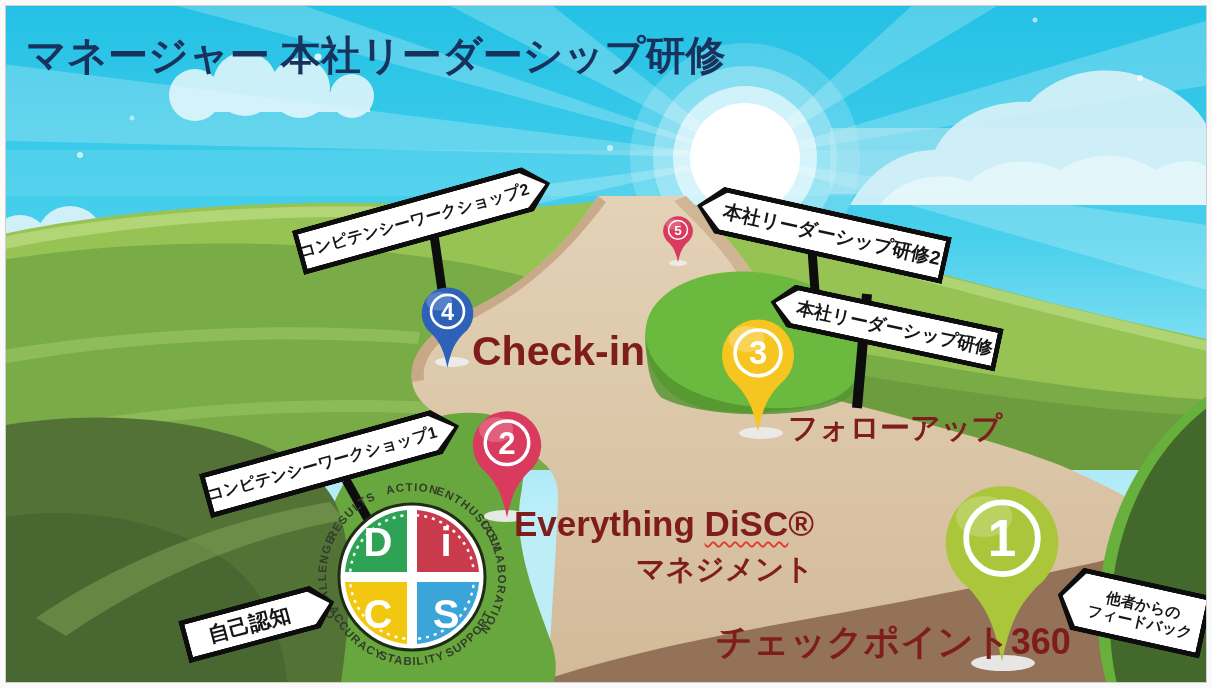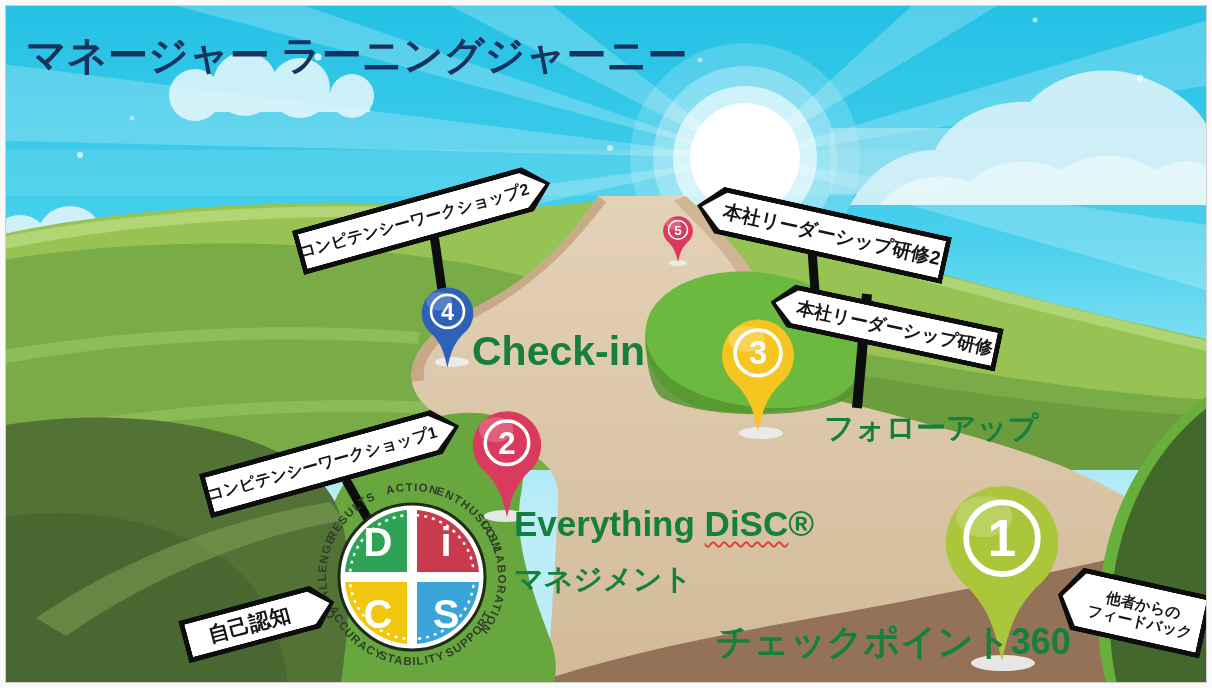--- a/index.html
+++ b/index.html
@@ -21,28 +21,28 @@
   .sign.rp{--clip:polygon(0 0,91% 0,100% 50%,91% 100%,0 100%);}
   .sign.rp-wide{--clip:polygon(0 0,87% 0,100% 50%,87% 100%,0 100%);}
   .sign.lp{--clip:polygon(9% 0,100% 0,100% 100%,9% 100%,0 50%);}
   .sign.lp-wide{--clip:polygon(13% 0,100% 0,100% 100%,13% 100%,0 50%);}
   .sign.rp .sign-text,.sign.rp-wide .sign-text{padding-right:20px;}
   .sign.lp .sign-text,.sign.lp-wide .sign-text{padding-left:20px;}
 
   .pin{position:absolute;z-index:16;overflow:visible;}
   .pin-shadow{position:absolute;border-radius:50%;background:#ececec;opacity:.95;z-index:15;}
 
-  .label{position:absolute;color:#15803d;font-weight:700;z-index:18;white-space:nowrap;}
+  .label{position:absolute;color:#7f1d1d;font-weight:700;z-index:18;white-space:nowrap;text-align:right;}
   .label-checkin{left:472px;top:328px;font-size:41px;}
   .label-edisc{left:514px;top:504px;font-size:35px;}
-  .label-edisc .l2{display:block;font-size:29px;margin-top:16px;}
+  .label-edisc .l2{display:block;font-size:29px;margin-top:6px;}
   .wavy{text-decoration-line:underline;text-decoration-style:wavy;
         text-decoration-color:#e23b2e;text-decoration-thickness:2px;text-underline-offset:5px;}
   .label-followup{left:788px;top:404px;font-size:30px;line-height:47px;}
-  .label-followup span{display:block;margin-left:36px;}
+  .label-followup span{display:block;}
   .label-checkpoint{left:716px;top:618px;font-size:36px;}
 </style>
 </head>
 <body>
 
 <div class="canvas">
 
   <svg class="layer" width="1212" height="688" viewBox="0 0 1212 688">
     <defs>
       <linearGradient id="skyGrad" x1="0" y1="0" x2="0" y2="1">
@@ -279,16 +279,16 @@
     <span>Everything </span><span class="wavy">DiSC</span><span>®</span>
     <span class="l2">マネジメント</span>
   </div>
 
   <div class="label label-followup">
     <span>フォローアップ</span>
   </div>
 
   <div class="label label-checkpoint">チェックポイント360</div>
 
-  <div class="page-title">マネージャー ラーニングジャーニー</div>
+  <div class="page-title">マネージャー 本社リーダーシップ研修</div>
 
   <div class="frame"></div>
 </div>
 
 </body></html>

